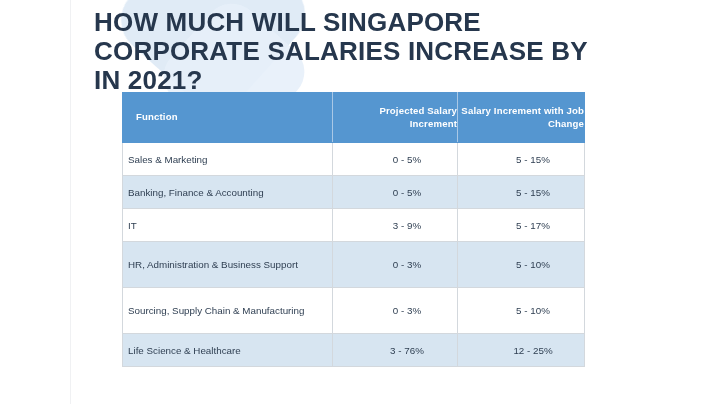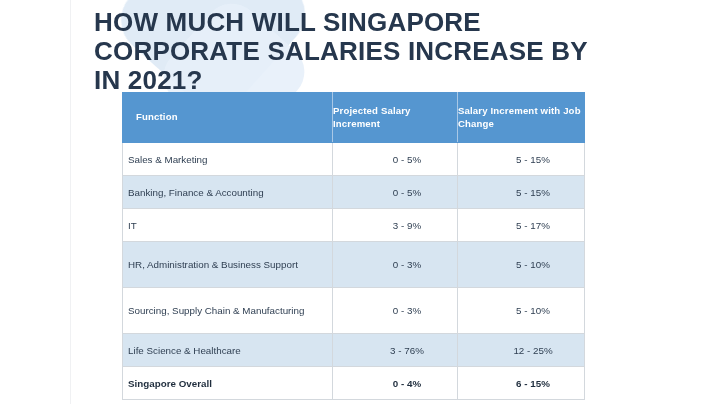--- a/index.html
+++ b/index.html
@@ -99,21 +99,21 @@
     height: 49px;
     vertical-align: middle;
     letter-spacing: 0.15px;
   }
   .salary-table thead th:last-child { border-right-color: #5596d0; }
 
   .th-function {
     text-align: left;
     padding-left: 13px !important;
   }
-  .th-center { text-align: left; }
+  .th-center { text-align: right; }
 
   .col-fn    { width: 210px; }
   .col-proj  { width: 125px; }
   .col-job   { width: 127px; }
 
   .salary-table tbody tr { background: #ffffff; }
   .salary-table tbody tr.tinted { background: #d7e5f1; margin-left: 8px; }
 
   .salary-table tbody td {
     height: 32px;
@@ -185,21 +185,16 @@
       <tr class="two-line">
         <td class="cell-fn">Sourcing, Supply Chain &amp; Manufacturing</td>
         <td class="cell-val">0 - 3%</td>
         <td class="cell-val">5 - 10%</td>
       </tr>
       <tr class="tinted">
         <td class="cell-fn">Life Science &amp; Healthcare</td>
         <td class="cell-val">3 - 76%</td>
         <td class="cell-val">12 - 25%</td>
       </tr>
-      <tr class="total-row">
-        <td class="cell-fn">Singapore Overall</td>
-        <td class="cell-val">0 - 4%</td>
-        <td class="cell-val">6 - 15%</td>
-      </tr>
     </tbody>
   </table>
 
 </div>
 
 </body></html>

